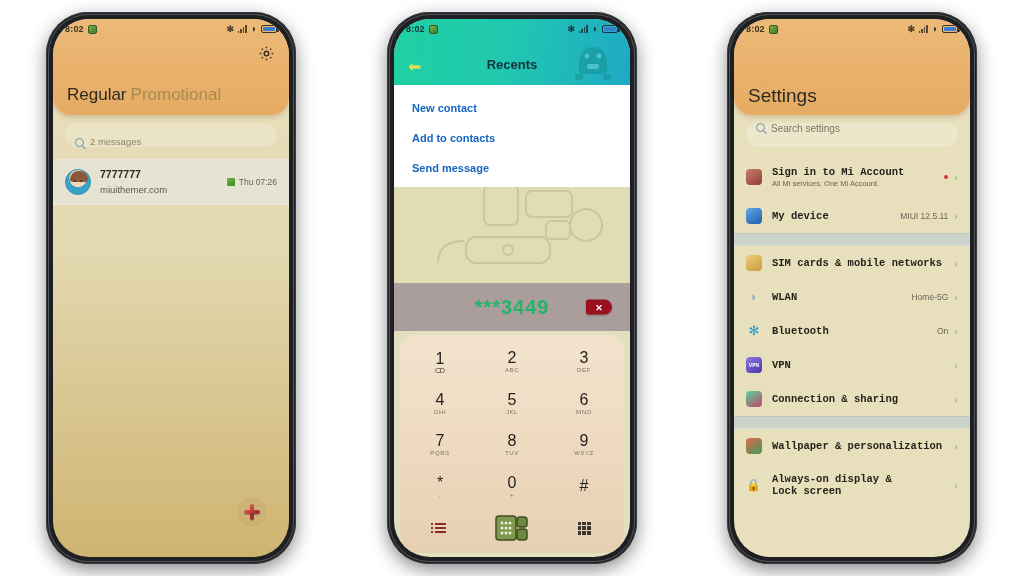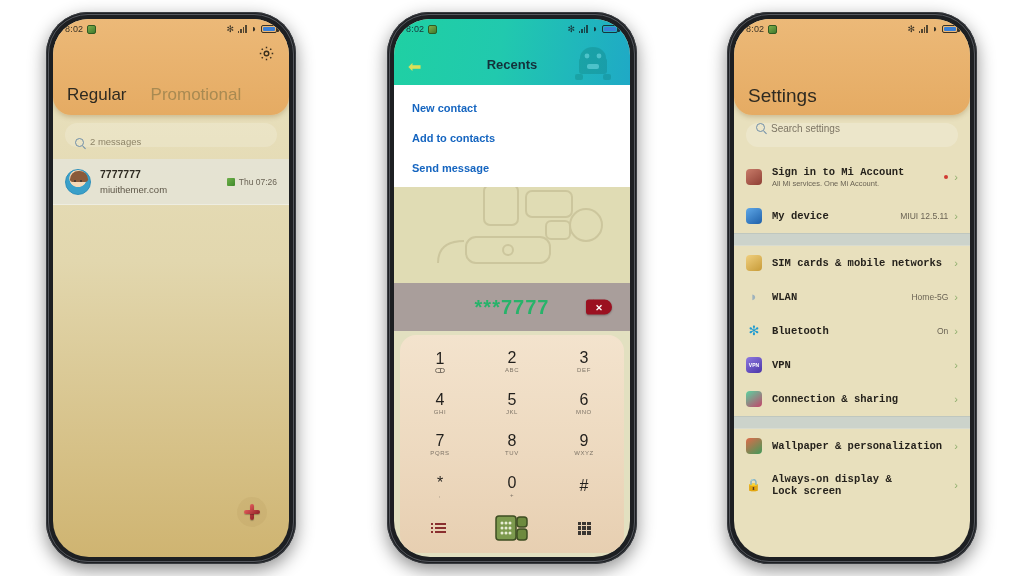--- a/index.html
+++ b/index.html
@@ -28,21 +28,21 @@
     border-radius: 36px; overflow: hidden;
     background: #e8e0bd;
   }
   #phone1 { left: 46px; }
   #phone2 { left: 387px; }
   #phone3 { left: 727px; }
 
   
   .statusbar{
     position:relative; height:20px; display:flex; align-items:center;
-    padding:0 12px; font-size:9px; font-weight:normal; color:#3a3326;
+    padding:0 12px; font-size:9px; font-weight:bold; color:#3a3326;
     z-index: 5;
     justify-content: center;
   }
   .sb-time{ letter-spacing:.2px; }
   .sb-appicon{
     width:9px;height:9px;margin-left:4px;border-radius:2px;
     background:linear-gradient(145deg,#7fae4a,#3f7a2e);
     border:1px solid #2f5c22;
   }
   .sb-right{ margin-left:auto; display:flex; align-items:center; gap:4px; }
@@ -65,21 +65,21 @@
   .msg-header{
     position:absolute;top:0;left:0;right:0;height:96px;
     background:linear-gradient(180deg,#ecb978 0%,#e5ab63 100%);
     border-bottom-left-radius:18px;border-bottom-right-radius:18px;
     box-shadow:0 2px 5px rgba(120,80,20,.25);
   }
   .gear-btn{
     position:absolute; right:14px; top:26px; width:17px;height:17px;
     color:#3a2f1d;
   }
-  .tabs{ position:absolute; left:14px; bottom:10px; display:flex; align-items:baseline; gap:24px; }
+  .tabs{ position:absolute; left:14px; bottom:10px; display:flex; align-items:baseline; gap:4px; }
   .tab-active{ font-size:17px; color:#2e2a21; }
   .tab-inactive{ font-size:17px; color:#a88a52; }
   .searchbar{
     position:absolute; top:104px; left:12px; right:12px; height:24px;
     background:rgba(255,255,255,.18); border-radius:13px;
     display:flex; align-items:flex-end; gap:6px; padding:0 10px;
     font-size:9.5px; color:#8e8468;
   }
   .mag{ width:9px;height:9px;border:1.4px solid #6f8ea8;border-radius:50%;position:relative;display:block;}
   .mag::after{content:"";position:absolute;right:-3px;bottom:-2px;width:4px;height:1.4px;background:#6f8ea8;transform:rotate(45deg);}
@@ -323,21 +323,21 @@
           <rect x="100" y="10" width="46" height="26" rx="6"></rect>
           <circle cx="160" cy="44" r="16"></circle>
           <rect x="40" y="56" width="84" height="26" rx="10"></rect>
           <circle cx="82" cy="69" r="5"></circle>
           <path d="M12 82 q0-22 26-22"></path>
           <rect x="120" y="40" width="24" height="18" rx="5"></rect>
         </svg>
       </div>
 
       <div class="numberbar">
-        <span class="dialnum">***7777</span>
+        <span class="dialnum">***3449</span>
         <span class="delbtn">✕</span>
       </div>
 
       <div class="keypad">
         <div class="key">
           <span class="key-num">1</span>
           <span class="vm"></span>
         </div>
         <div class="key">
           <span class="key-num">2</span>

